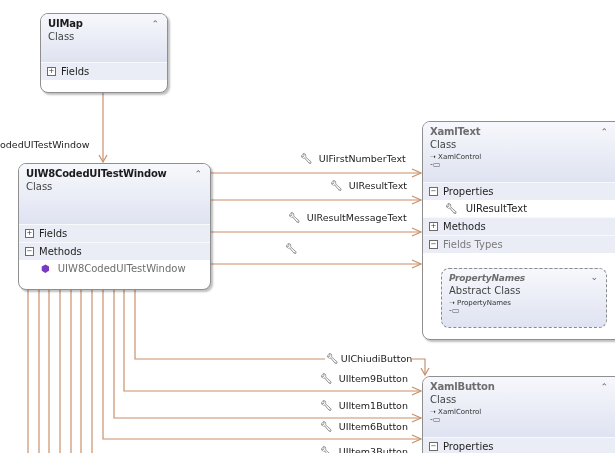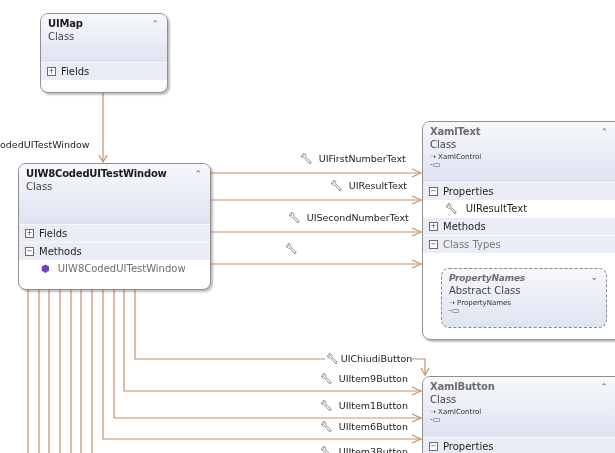--- a/index.html
+++ b/index.html
@@ -105,21 +105,21 @@
 <div class="label" style="left:300px;top:153px;">
     <span class="wrench">🔧︎</span>
     <span>UIFirstNumberText</span>
   </div>
 <div class="label" style="left:330px;top:180px;">
     <span class="wrench">🔧︎</span>
     <span>UIResultText</span>
   </div>
 <div class="label" style="left:288px;top:212px;">
     <span class="wrench">🔧︎</span>
-    <span>UISecondNumberText</span>
+    <span>UIResultMessageText</span>
   </div>
 <div class="label" style="left:285px;top:243px;">
     <span class="wrench">🔧︎</span>
   </div>
 
 <div class="box" style="left:422px;top:121px;width:200px;height:217px;">
   <div class="box-head" style="height:52px;">
     <div class="box-title dim">XamlText</div>
     <div class="box-kind">Class</div>
     <div class="box-base"><span>➝ </span><span>XamlControl</span></div>
@@ -133,21 +133,21 @@
   <div class="member">
     <span class="ic">🔧︎</span>
     <span>UIResultText</span>
   </div>
   <div class="section">
     <span class="pm">+</span>
     <span>Methods</span>
   </div>
   <div class="section dim">
     <span class="pm">−</span>
-    <span>Class Types</span>
+    <span>Fields Types</span>
   </div>
   <div class="nested" style="left:18px;top:146px;width:164px;height:58px;">
     <div style="padding:4px 7px;">
       <div class="box-title dim" style="font-style:italic;font-size:9px;">PropertyNames</div>
       <div class="box-kind">Abstract Class</div>
       <div class="box-base"><span>➝ </span><span>PropertyNames</span></div>
       <div class="box-iface">-▭</div>
     </div>
     <span class="collapse" style="right:8px;top:3px;">⌄</span>
   </div>

